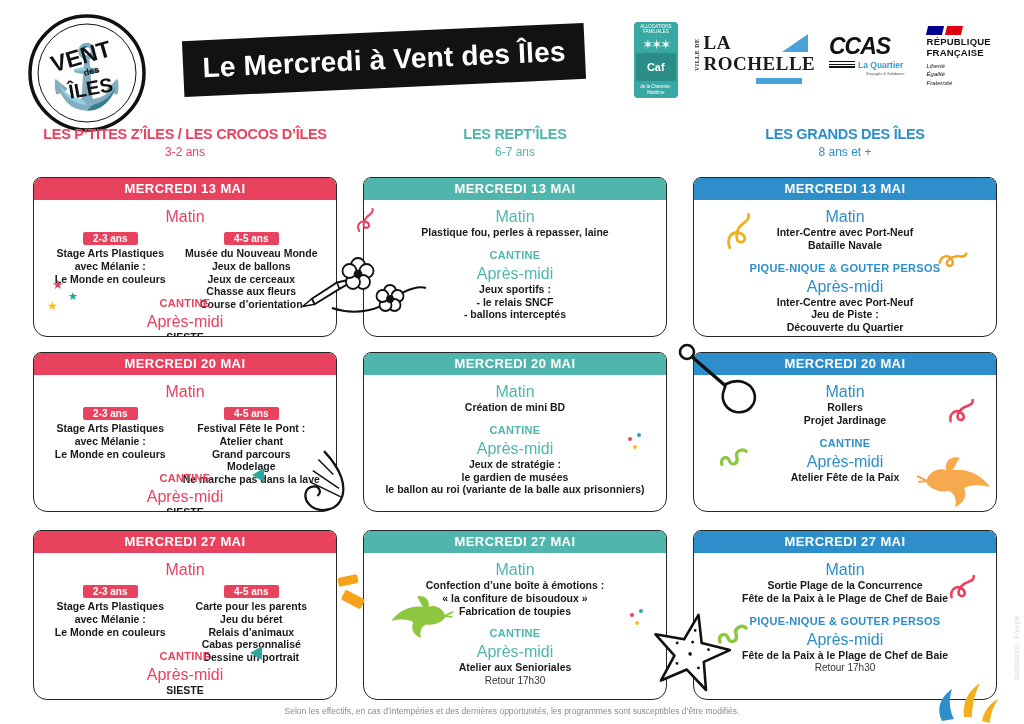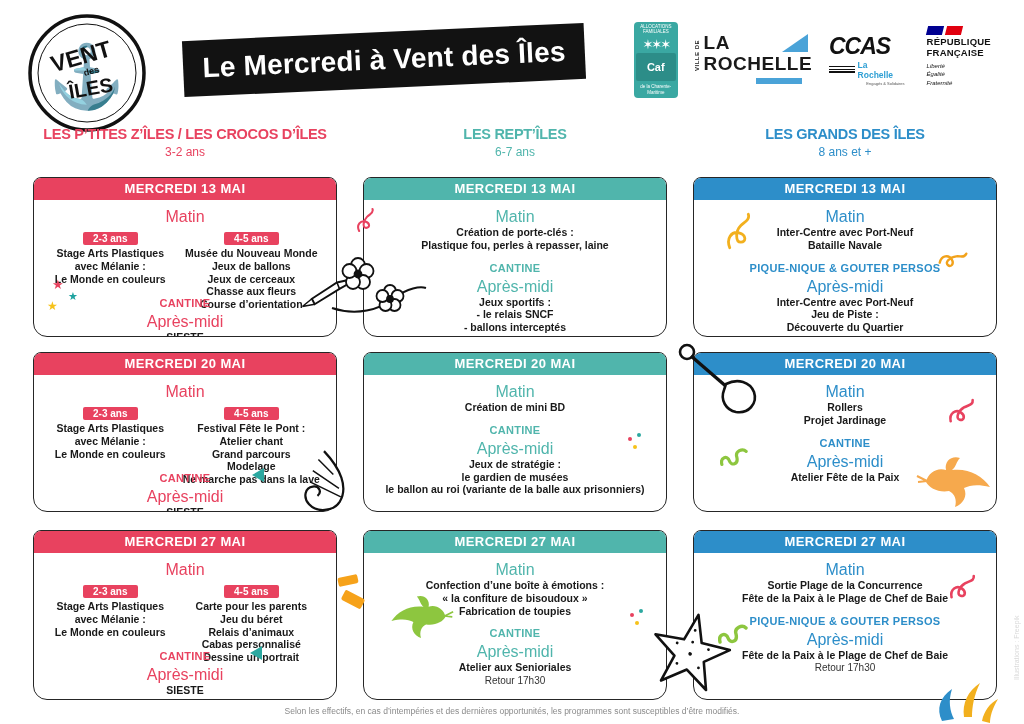--- a/index.html
+++ b/index.html
@@ -12,21 +12,21 @@
           transform:rotate(-2.6deg);display:flex;align-items:center;justify-content:center;}
   .banner span{color:#fff;font-size:28px;font-weight:700;letter-spacing:0.2px;}
 
   .partners{position:absolute;left:634px;top:20px;width:370px;height:86px;display:flex;align-items:flex-start;}
   .caf{width:48px;height:76px;background:#3aa8a2;border-radius:4px;color:#fff;text-align:center;
        display:flex;flex-direction:column;justify-content:space-between;padding:3px 2px;box-sizing:border-box;margin-top:2px;}
   .caf .caf-top{font-size:4.5px;line-height:1.1;}
   .caf .caf-motif{font-size:13px;line-height:1;letter-spacing:-2px;}
   .caf .caf-name{background:#2c8d88;font-weight:700;font-size:11px;border-radius:2px;padding:8px 0;}
   .caf .caf-sub{font-size:4.5px;line-height:1.2;}
-  .ville{position:relative;width:126px;height:70px;margin:10px 0 0 16px;}
+  .ville{position:relative;width:126px;height:70px;margin:10px 0 0 16px;font-family:Liberation Serif, serif;}
   .ville .vprefix{position:absolute;left:0px;top:8px;font-size:6px;font-weight:700;color:#222;
                   writing-mode:vertical-rl;transform:rotate(180deg);letter-spacing:0.5px;height:34px;text-align:center;}
   .ville .vl1{position:absolute;left:10px;top:2px;font-size:19px;font-weight:700;color:#1a1a1a;letter-spacing:0.5px;}
   .ville .vl2{position:absolute;left:10px;top:23px;font-size:19px;font-weight:700;color:#1a1a1a;letter-spacing:0.5px;}
   .ville .sail{position:absolute;left:88px;top:4px;width:0;height:0;border-left:26px solid transparent;border-bottom:18px solid #4aa3d8;}
   .ville .vbar{position:absolute;left:62px;top:48px;width:46px;height:6px;background:#4aa3d8;}
   .ccas{position:relative;width:84px;height:60px;margin:16px 0 0 22px;text-align:left;}
   .ccas .ccas-name{font-size:23px;font-weight:700;font-style:italic;color:#111;letter-spacing:-1px;line-height:0.9;}
   .ccas .ccas-row{margin-top:3px;display:flex;align-items:center;gap:3px;}
   .ccas .ccas-bars{width:26px;height:7px;background:repeating-linear-gradient(#111 0 1.4px,#fff 1.4px 2.6px);}
@@ -108,21 +108,21 @@
       <div class="vprefix">VILLE DE</div>
       <div class="vl1">LA</div>
       <div class="vl2">ROCHELLE</div>
       <div class="sail"></div>
       <div class="vbar"></div>
     </div>
     <div class="ccas">
       <div class="ccas-name">CCAS</div>
       <div class="ccas-row">
         <div class="ccas-bars"></div>
-        <div class="ccas-sub">La Rochelle</div>
+        <div class="ccas-sub">La Quartier</div>
       </div>
       <div class="ccas-tiny">Engagés &amp; Solidaires</div>
     </div>
     <div class="rf">
       <div class="flag">
           <i class="fb"></i>
           <i class="fr"></i>
         </div>
       <div class="rfl">RÉPUBLIQUE</div>
       <div class="rfl">FRANÇAISE</div>
@@ -186,21 +186,20 @@
       </div>
       <div class="column" style="--accent: #50b5ac;">
         <div class="col-head">
           <div class="col-title">LES REPT’ÎLES</div>
           <div class="col-age">6-7 ans</div>
         </div>
         <div class="card h0">
           <div class="card-head">MERCREDI 13 MAI</div>
           <div class="card-body">
             <div class="period">Matin</div>
-            <div class="line"><span class="act-text">Création de porte-clés :</span></div>
             <div class="line"><span class="act-text">Plastique fou, perles à repasser, laine</span></div>
             <div class="midday">CANTINE</div>
             <div class="period">Après-midi</div>
             <div class="line"><span class="act-text">Jeux sportifs :</span></div>
             <div class="line"><span class="act-text">- le relais SNCF</span></div>
             <div class="line"><span class="act-text">- ballons interceptés</span></div>
           </div>
         </div>
         <div class="card h1">
           <div class="card-head">MERCREDI 20 MAI</div>

